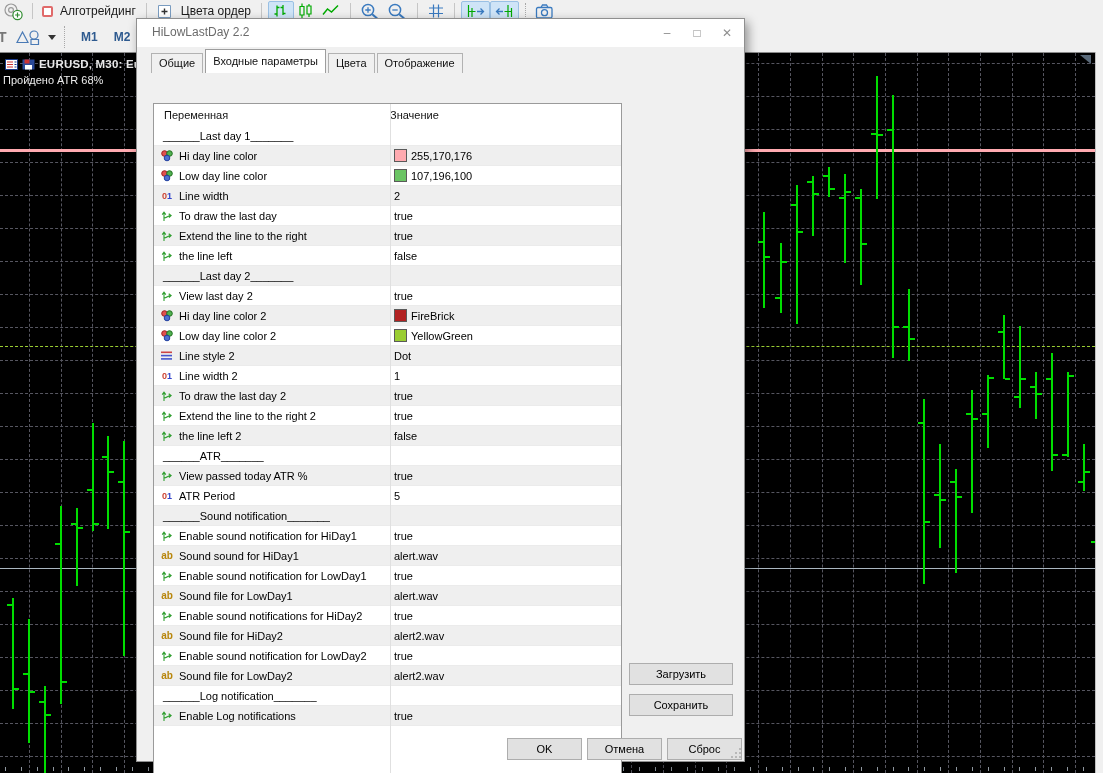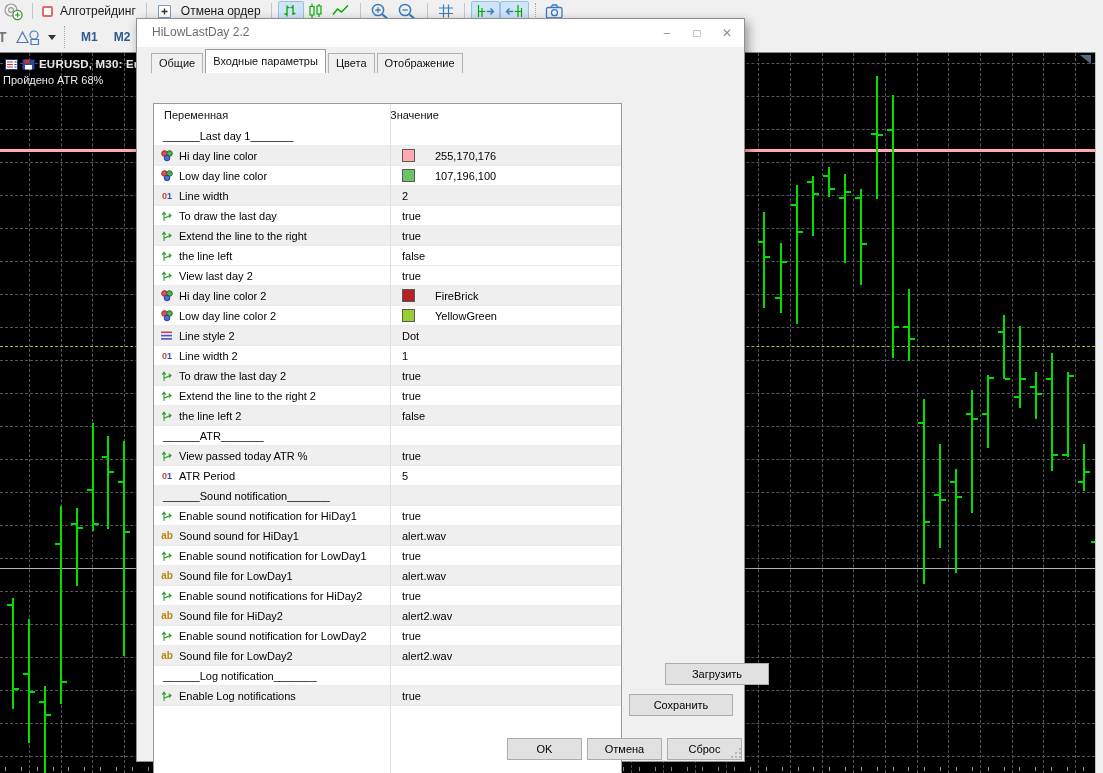--- a/index.html
+++ b/index.html
@@ -45,21 +45,21 @@
   .tab.active { background:#fff; height:24px; padding-top:5px; border-color:#9d9d9d; position:relative; z-index:2; }
   .ptable { position:absolute; left:16px; top:64px; width:469px; height:708px; background:#fff; border:1px solid #9a9a9a; overflow:hidden;margin-top:20px; }
   .ptable .coldiv { position:absolute; left:236px; top:0; bottom:0; width:0; border-left:1px solid #e0e0e0; }
   .phead { display:flex; height:22px; align-items:center; background:#fff; }
   .phead .c1 { width:236px; padding-left:10px; color:#111; }
   .phead .c2 { flex:1; color:#111; }
   .prow { display:flex; height:20px; align-items:center; border-bottom:1px solid #ebebeb; }
   .prow.alt { background:#efefef;text-align:right; }
   .prow .c1 { width:236px; padding-left:6px; display:flex; align-items:center; gap:5px; overflow:hidden; white-space:nowrap; color:#000; }
   .prow.section .c1 { padding-left:9px; }
-  .prow .c2 { flex:1; padding-left:12px; display:flex; align-items:center; gap:20px; white-space:nowrap; color:#000; }
+  .prow .c2 { flex:1; padding-left:4px; display:flex; align-items:center; gap:4px; white-space:nowrap; color:#000; }
   .swatch { width:13px; height:13px; border:1px solid #5a5a5a; flex:0 0 auto; }
   .ric { width:14px; flex:0 0 auto; display:inline-flex; align-items:center; justify-content:center; }
   .int-icon { font-size:9px; font-weight:bold; letter-spacing:0; }
   .int-icon i { color:#cc4433; font-style:normal; }
   .int-icon b { color:#3344cc; }
   .str-icon { color:#b8860b; font-size:10px; font-weight:bold; }
   .btn { position:absolute; background:#e1e1e1; border:1px solid #adadad; display:flex; align-items:center; justify-content:center; color:#000; font-size:11px; }
   .side-btn { left:492px; width:104px; height:22px; }
   .grip { position:absolute; right:2px; bottom:2px; }
 
@@ -85,21 +85,21 @@
         <span class="stop-sq"></span>
       </span>
     <span class="tb-label">Алготрейдинг</span>
     <span class="tb-sep"></span>
     <span class="tb-ico">
       <svg width="18" height="18">
           <rect x="2.5" y="3.5" width="12" height="12" fill="#fff" stroke="#7a9cc0"></rect>
           <path d="M8.5 6.5v6M5.5 9.5h6" stroke="#333" stroke-width="1.4"></path>
         </svg>
     </span>
-    <span class="tb-label">Отмена ордер</span>
+    <span class="tb-label">Цвета ордер</span>
     <span class="tb-sep"></span>
     <span class="tb-ico sel">
       <svg width="18" height="16">
           <path d="M5 2.5v11M2.5 11h2.5M5 4.5h2.5M11 2v10M8.5 4.5H11M11 10.5h2.5" fill="none" stroke="#0a0" stroke-width="1.3"></path>
         </svg>
     </span>
     <span class="tb-ico">
       <svg width="18" height="16">
           <path d="M5 0.5v3M5 12v3.5M12 1v2M12 11v3" stroke="#0a0" stroke-width="1.2"></path>
           <rect x="3" y="3.5" width="4" height="8.5" fill="none" stroke="#0a0" stroke-width="1.2"></rect>
@@ -511,20 +511,26 @@
             <span class="c1">
               <svg class="ric" width="13" height="13">
                 <path d="M4 12V4M2.2 5.6L4 3.2l1.8 2.4M4 9c3.2 0 3.4-2.2 6.3-2.4M8.7 4.8l2.4 1.8-2.2 1.9" fill="none" stroke="#2f9e2f" stroke-width="1.1"></path>
               </svg>
               <span>the line left</span>
             </span>
             <span class="c2">
               <span>false</span>
             </span>
           </div>
+          <div class="prow alt section">
+            <span class="c1">
+              <span>______Last day 2_______</span>
+            </span>
+            <span class="c2"></span>
+          </div>
           <div class="prow">
             <span class="c1">
               <svg class="ric" width="13" height="13">
                 <path d="M4 12V4M2.2 5.6L4 3.2l1.8 2.4M4 9c3.2 0 3.4-2.2 6.3-2.4M8.7 4.8l2.4 1.8-2.2 1.9" fill="none" stroke="#2f9e2f" stroke-width="1.1"></path>
               </svg>
               <span>View last day 2</span>
             </span>
             <span class="c2">
               <span>true</span>
             </span>
@@ -743,21 +749,21 @@
               </svg>
               <span>Enable Log notifications</span>
             </span>
             <span class="c2">
               <span>true</span>
             </span>
           </div>
         </div>
     </div>
     <div id="sidebtns">
-        <div class="btn side-btn" style="top: 644px; margin-left: 36px;">Загрузить</div>
+        <div class="btn side-btn" style="top: 644px;">Загрузить</div>
         <div class="btn side-btn" style="top: 675px;">Сохранить</div>
       </div>
     <div id="bottombtns">
         <div class="btn" style="left: 370px; top: 719px; width: 75px; height: 22px;">OK</div>
         <div class="btn" style="left: 450px; top: 719px; width: 75px; height: 22px;">Отмена</div>
         <div class="btn" style="left: 530px; top: 719px; width: 75px; height: 22px;">Сброс</div>
       </div>
     <svg class="grip" width="11" height="11">
       <rect x="8" y="0" width="2" height="2" fill="#b8b8b8"></rect>
         <rect x="8" y="4" width="2" height="2" fill="#b8b8b8"></rect>

